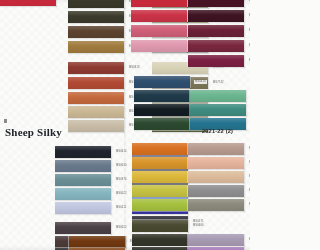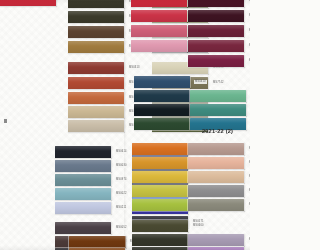--- a/index.html
+++ b/index.html
@@ -247,20 +247,21 @@
     <div class="swatch-row" style="left:190px;top:104px;">
       <div class="chip" style="background-color: rgb(63, 140, 128);"></div>
       <div class="code">MS0951</div>
     </div>
     <div class="swatch-row" style="left:190px;top:118px;">
       <div class="chip" style="background-color: rgb(36, 116, 143);"></div>
       <div class="code">MS0190</div>
     </div>
   </div>
 
+  <div class="title" style="left:5px;top:126px;">Sheep Silky</div>
   <div class="season" style="left:202px;top:128px;">2021-22 (2)</div>
 
   <div class="panel">
     <div class="swatch-row" style="left:55px;top:146px;">
       <div class="chip" style="background-color: rgb(32, 36, 45);"></div>
       <div class="code">MS0614</div>
     </div>
     <div class="swatch-row" style="left:55px;top:160px;">
       <div class="chip" style="background-color: rgb(105, 121, 140);"></div>
       <div class="code">MS0030</div>

